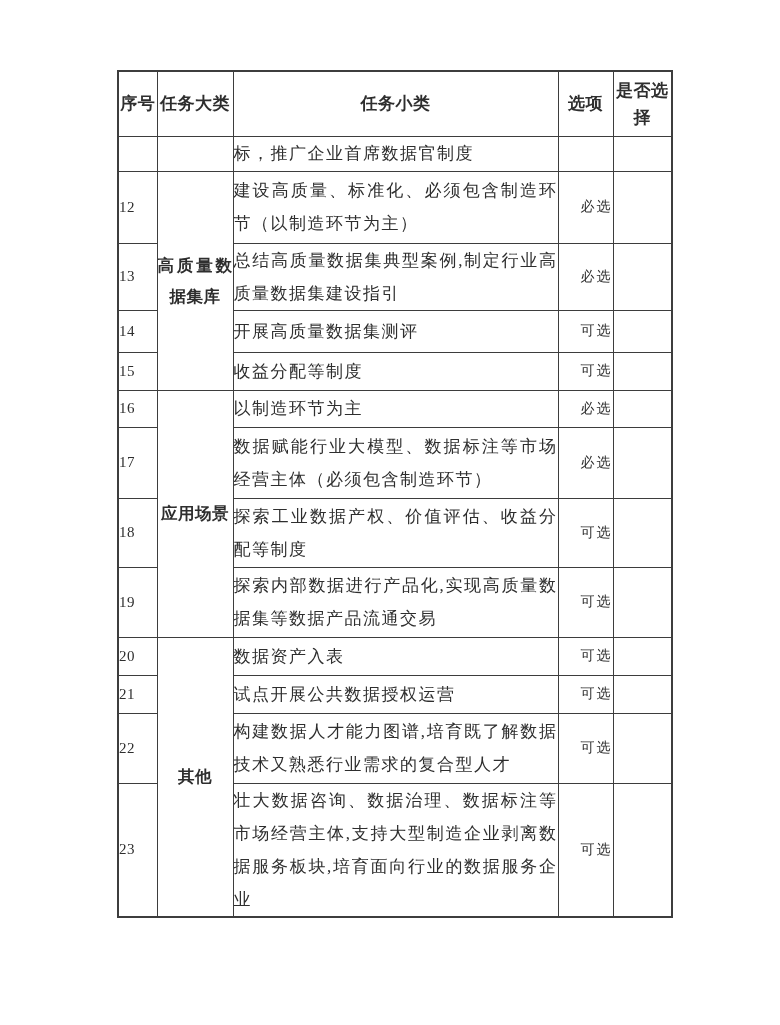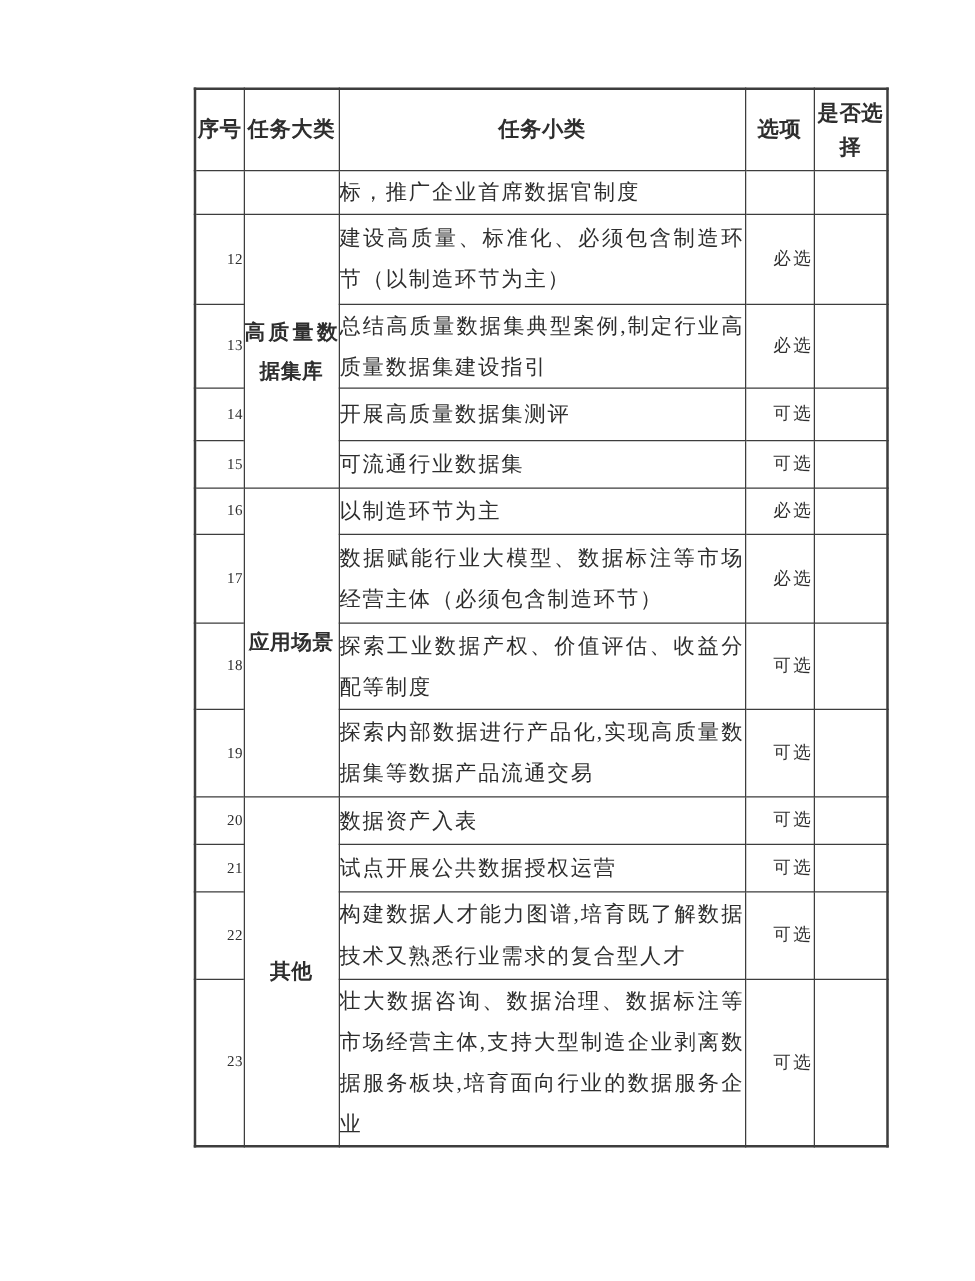--- a/index.html
+++ b/index.html
@@ -17,42 +17,41 @@
   }
   table.doc-table {
     position: absolute;
     left: 117px;
     top: 70px;
     border-collapse: collapse;
     table-layout: fixed;
     width: 554px;
     background: #ffffff;
     border: 2.5px solid #3d3d3d;
-    margin-left: 38px;
   }
   table.doc-table th,
   table.doc-table td {
     border: 1.5px solid #3d3d3d;
     vertical-align: middle;
     overflow: hidden;
     padding: 0;
     color: #2e2e2e;
   }
   th.hdr {
     font-family: "Liberation Sans", sans-serif;
     font-weight: 700;
     font-size: 17px;
     letter-spacing: 0.5px;
     line-height: 27px;
     text-align: center;
     padding: 0 2px;
   }
   td.num {
-    font-size: 12px;
-    text-align: right;
+    font-size: 15px;
+    text-align: left;
     letter-spacing: 0.5px;
   }
   td.cat {
     font-size: 16.5px;
     letter-spacing: 0.5px;
     line-height: 31px;
     text-align: justify;
     text-align-last: center;
     padding: 0 3px;
     font-weight: bold;
@@ -117,21 +116,21 @@
       <td class="sel"></td>
     </tr>
     <tr style="height:42px">
       <td class="num">14</td>
       <td class="task">开展高质量数据集测评</td>
       <td class="opt">可选</td>
       <td class="sel"></td>
     </tr>
     <tr style="height:38px">
       <td class="num">15</td>
-      <td class="task">可流通行业数据集</td>
+      <td class="task">收益分配等制度</td>
       <td class="opt">可选</td>
       <td class="sel"></td>
     </tr>
 
     <tr style="height:37px">
       <td class="num">16</td>
       <td class="cat" rowspan="4">应用场景</td>
       <td class="task">以制造环节为主</td>
       <td class="opt">必选</td>
       <td class="sel"></td>

